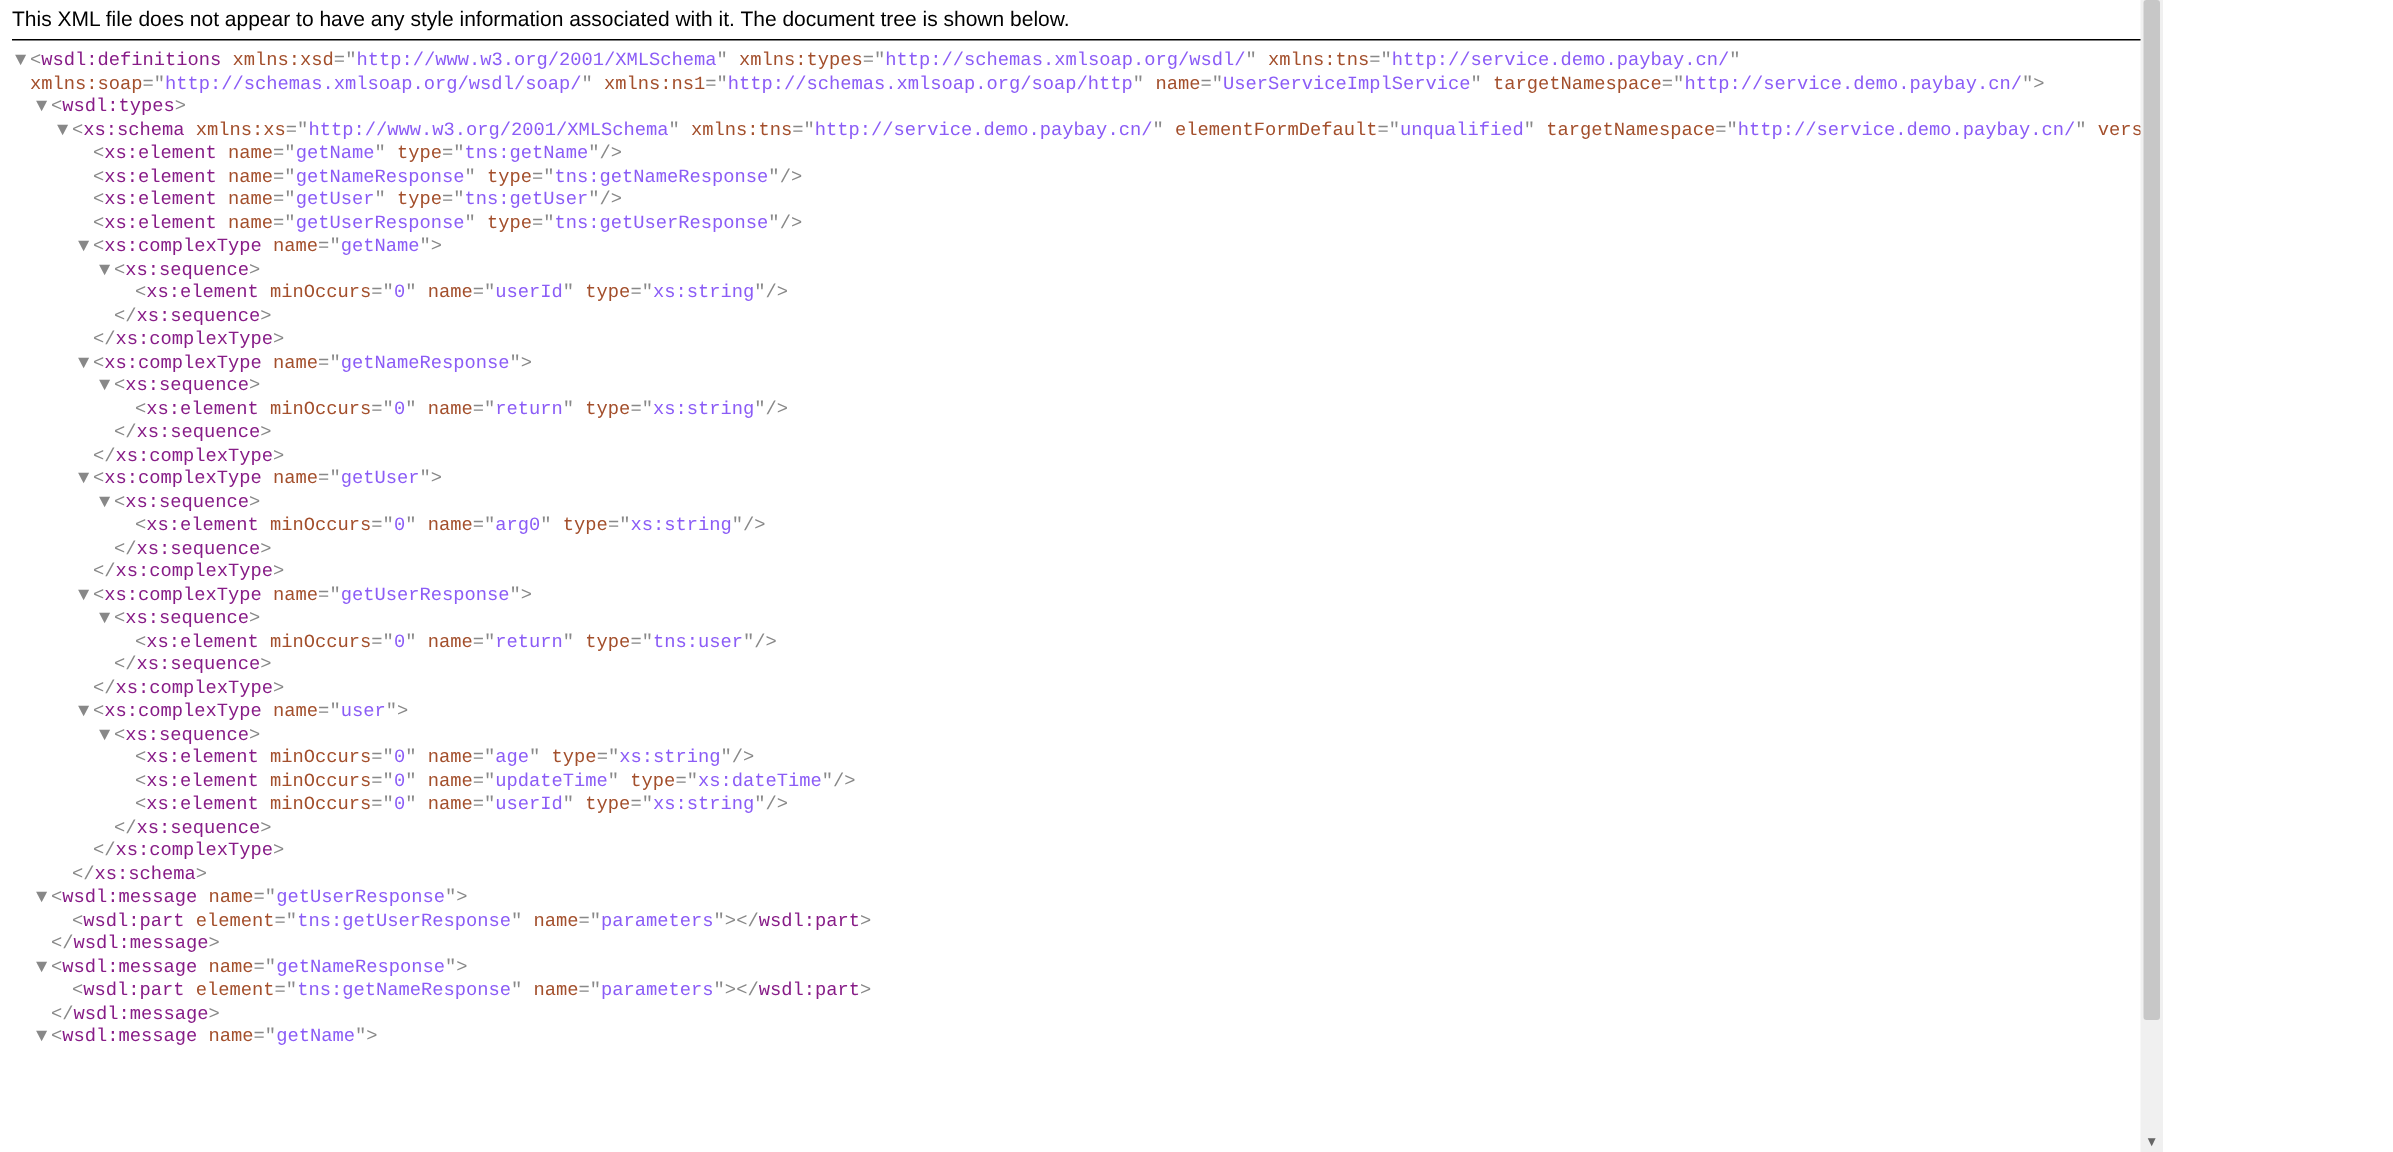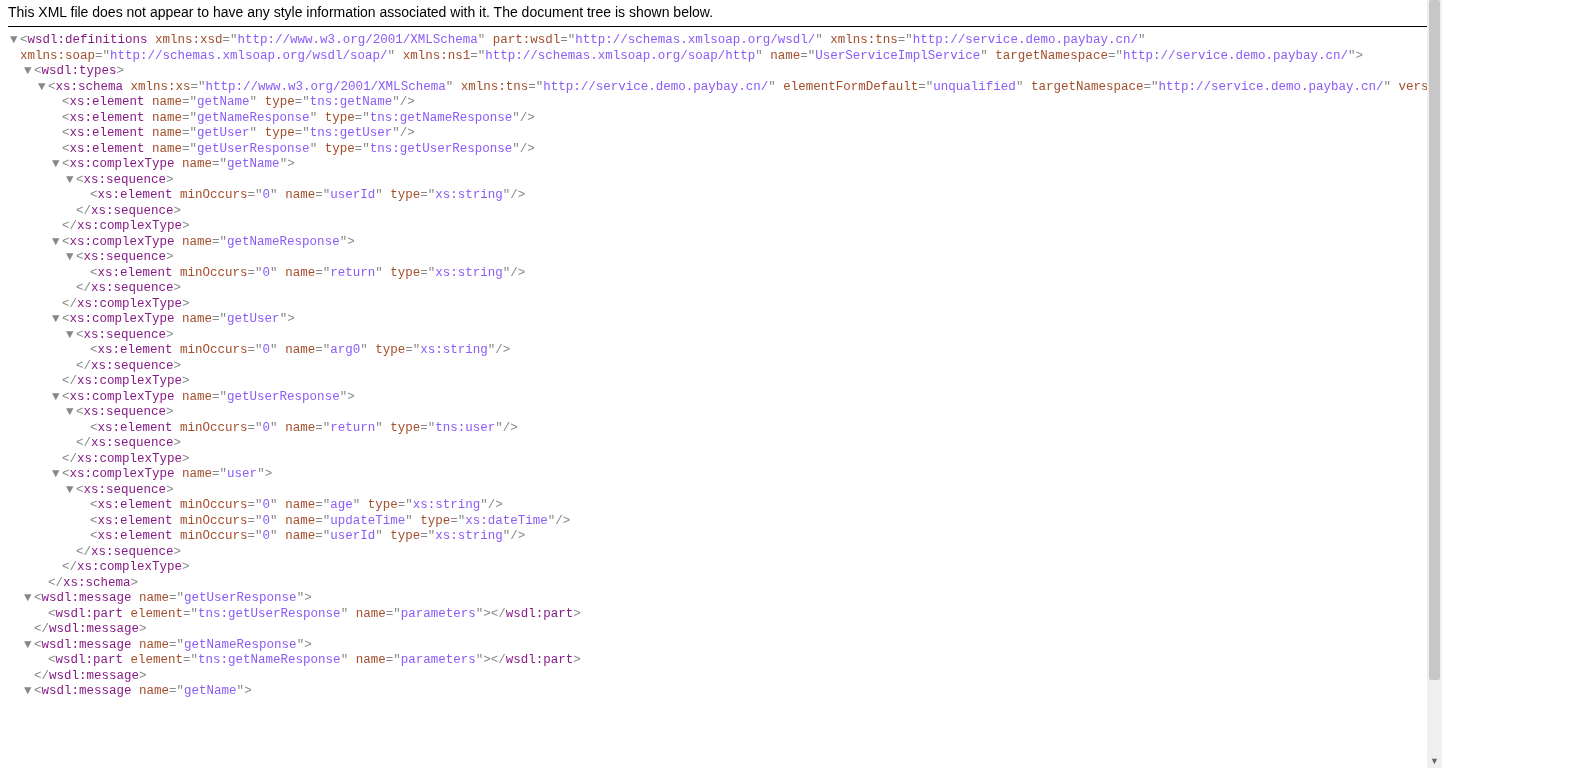--- a/index.html
+++ b/index.html
@@ -31,21 +31,21 @@
 <body>
 
 <div class="container">
 <div class="banner">This XML file does not appear to have any style information associated with it. The document tree is shown below.</div>
 <hr class="sep">
 
 <div class="tree">
 
 <div class="row i0"><span class="toggle">▼</span><span class="wrap"><span class="brk">&lt;</span><span class="tag">wsdl:definitions</span>
  <span class="attr-name">xmlns:xsd</span><span class="brk">=</span><span class="q">"</span><span class="attr-val">http://www.w3.org/2001/XMLSchema</span><span class="q">"</span>
- <span class="attr-name">part:wsdl</span><span class="brk">=</span><span class="q">"</span><span class="attr-val">http://schemas.xmlsoap.org/wsdl/</span><span class="q">"</span>
+ <span class="attr-name">xmlns:types</span><span class="brk">=</span><span class="q">"</span><span class="attr-val">http://schemas.xmlsoap.org/wsdl/</span><span class="q">"</span>
  <span class="attr-name">xmlns:tns</span><span class="brk">=</span><span class="q">"</span><span class="attr-val">http://service.demo.paybay.cn/</span><span class="q">"</span>
  <span class="attr-name">xmlns:soap</span><span class="brk">=</span><span class="q">"</span><span class="attr-val">http://schemas.xmlsoap.org/wsdl/soap/</span><span class="q">"</span>
  <span class="attr-name">xmlns:ns1</span><span class="brk">=</span><span class="q">"</span><span class="attr-val">http://schemas.xmlsoap.org/soap/http</span><span class="q">"</span>
  <span class="attr-name">name</span><span class="brk">=</span><span class="q">"</span><span class="attr-val">UserServiceImplService</span><span class="q">"</span>
  <span class="attr-name">targetNamespace</span><span class="brk">=</span><span class="q">"</span><span class="attr-val">http://service.demo.paybay.cn/</span><span class="q">"</span><span class="brk">&gt;</span></span></div>
 
 <div class="row i1"><span class="toggle">▼</span><span><span class="brk">&lt;</span><span class="tag">wsdl:types</span><span class="brk">&gt;</span></span></div>
 
 <div class="row i2"><span class="toggle">▼</span><span><span class="brk">&lt;</span><span class="tag">xs:schema</span>
  <span class="attr-name">xmlns:xs</span><span class="brk">=</span><span class="q">"</span><span class="attr-val">http://www.w3.org/2001/XMLSchema</span><span class="q">"</span>

